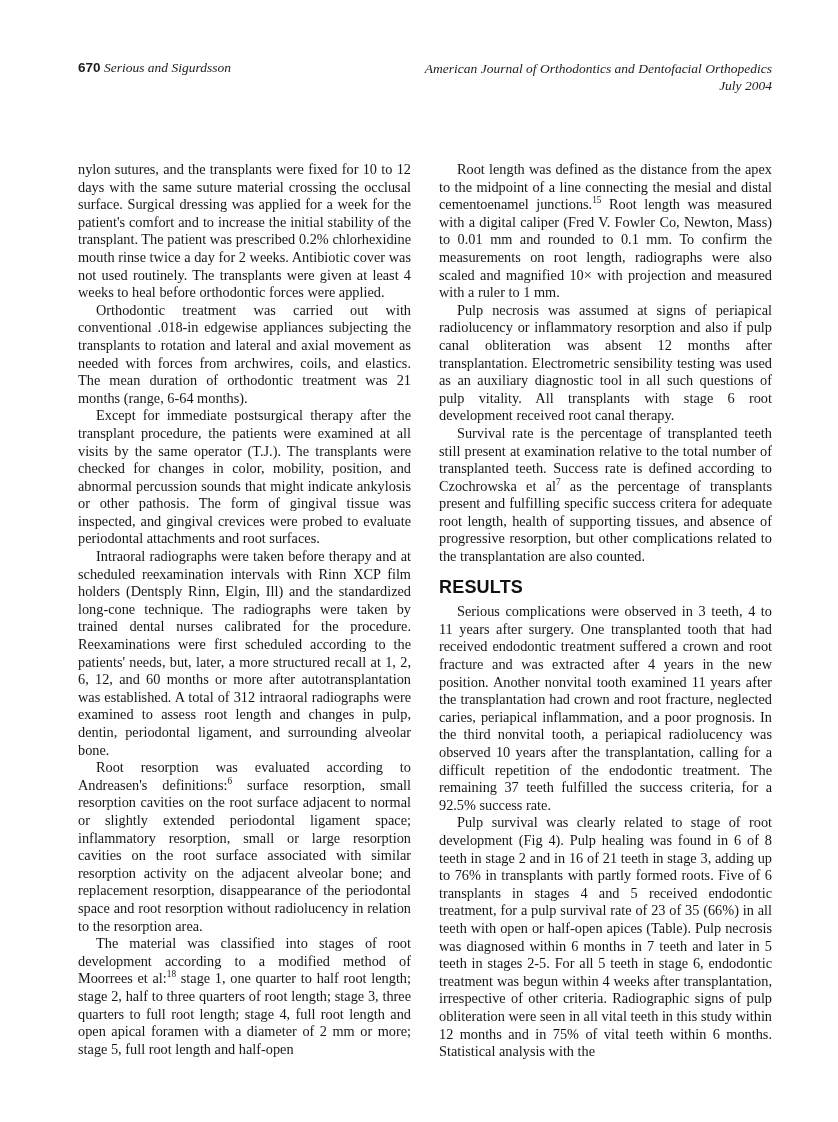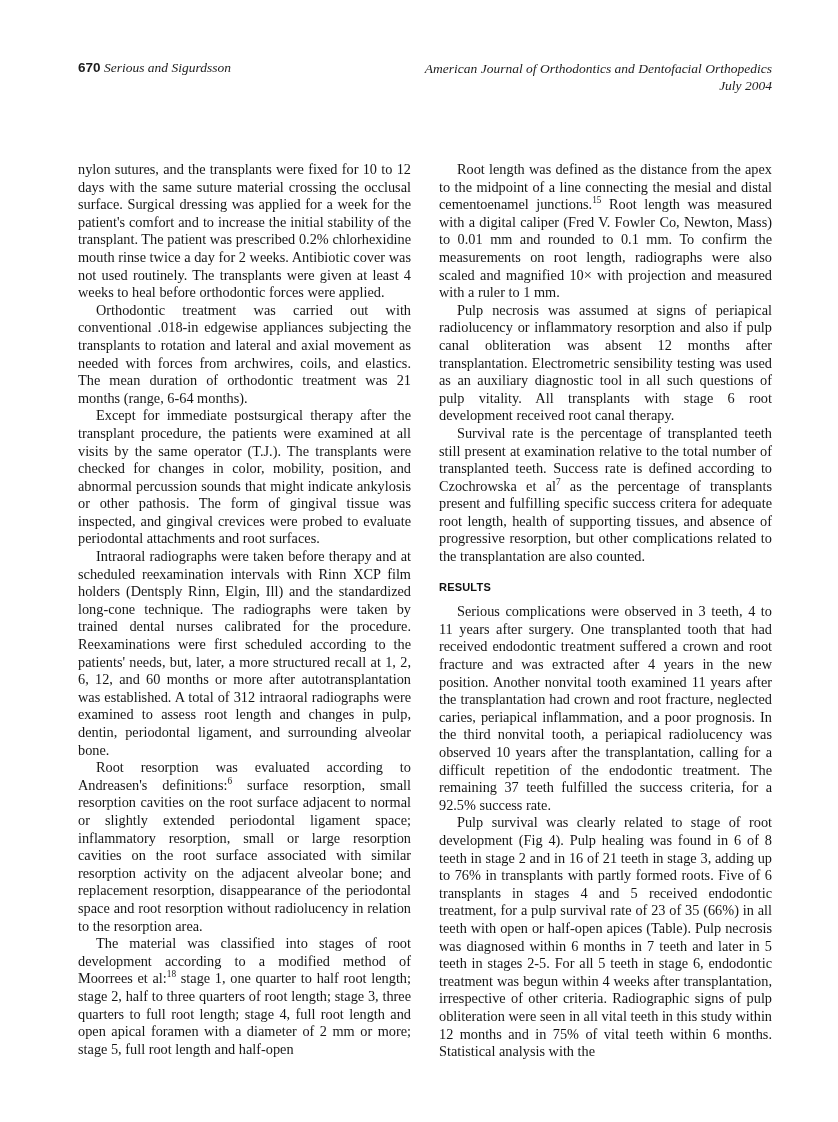--- a/index.html
+++ b/index.html
@@ -63,21 +63,21 @@
   .para {
     margin: 0;
     padding: 0;
   }
   .para.indent {
     text-indent: 18px;
   }
   .section-heading {
     font-family: "Liberation Sans", sans-serif;
     font-weight: bold;
-    font-size: 11px;
+    font-size: 18px;
     letter-spacing: 0.2px;
     color: #111111;
     margin: 13px 0 7px 0;
   }
   sup.ref {
     font-size: 0.65em;
     line-height: 0;
     vertical-align: super;
   }
 </style>

